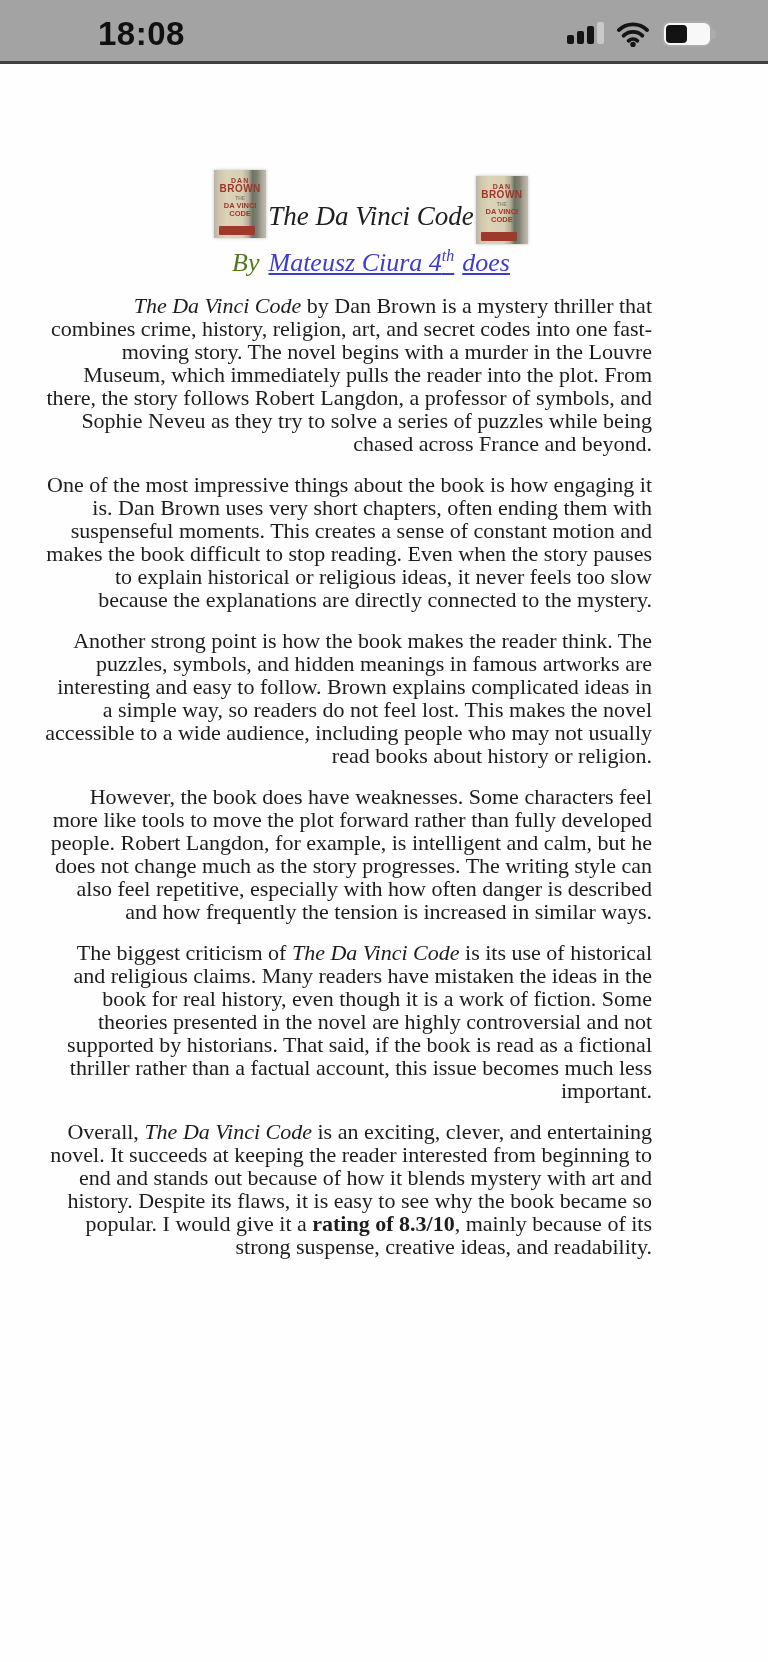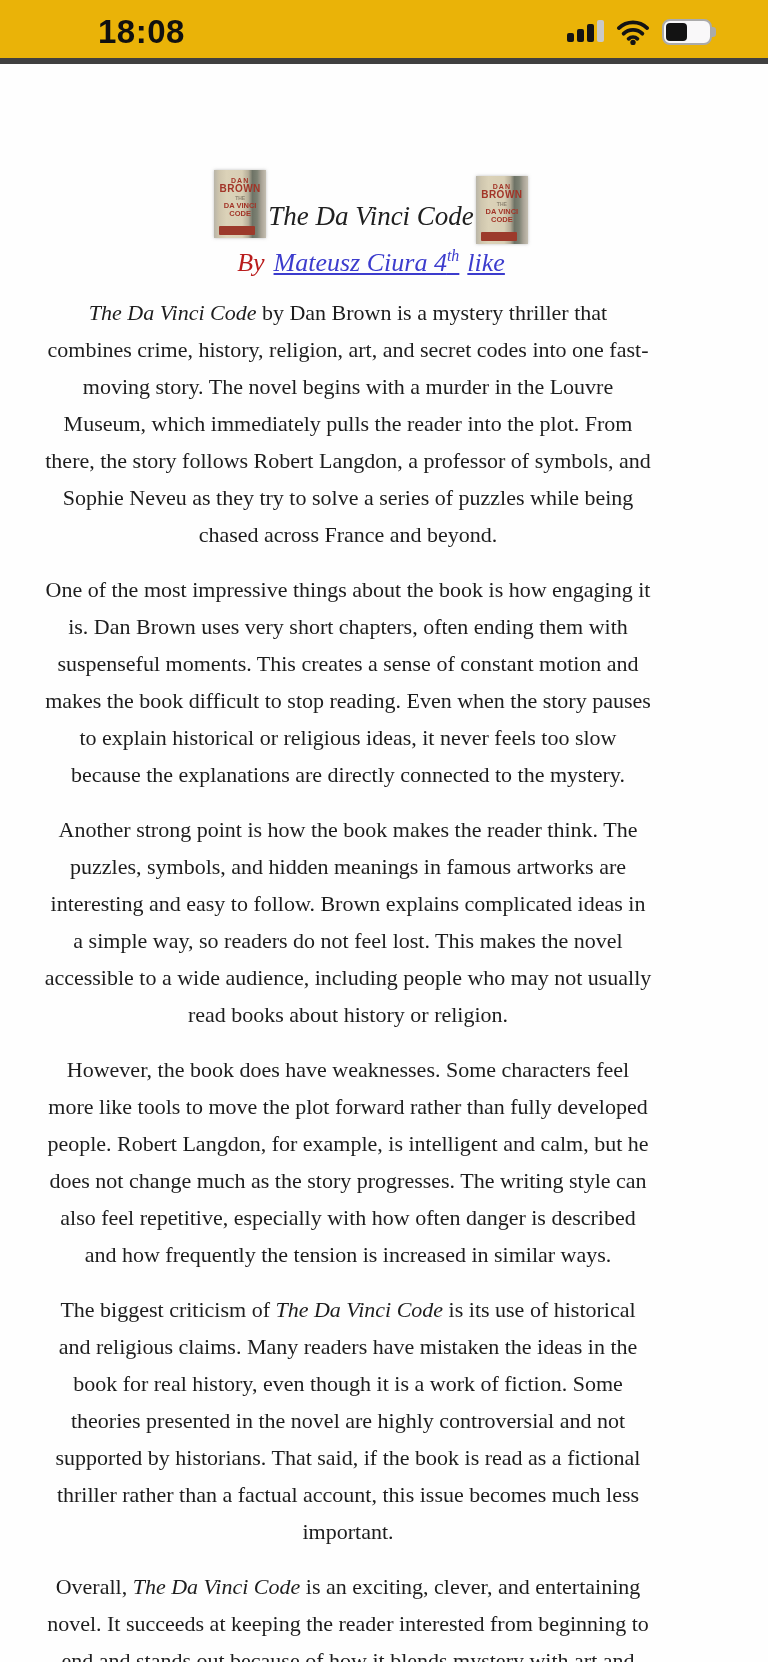--- a/index.html
+++ b/index.html
@@ -4,21 +4,21 @@
 <style>
   * { margin:0; padding:0; box-sizing:border-box; }
   html,body { background:#ffffff; }
   .screen {
     position:relative; width:768px; height:1662px; margin:0 auto;
     background:#fefefe; overflow:hidden;
     font-family:"Liberation Serif", serif; color:#1d1d1d;
   }
   
   .status-bar {
-    height:64px; background:#eab308; border-bottom:6px solid #404040;
+    height:64px; background:#a3a3a3; border-bottom:3px solid #404040;
     display:flex; justify-content:space-between; align-items:center;
     padding:6px 50px 0 98px;
     font-family:"Liberation Sans", sans-serif;
   }
   .status-time { font-size:33px; font-weight:700; letter-spacing:.5px; color:#101010; }
   .status-icons { display:flex; align-items:center; gap:12px; }
   .cell-bars { display:flex; align-items:flex-end; gap:3px; height:24px; padding-bottom:2px; }
   .cell-bars i { display:block; width:7px; border-radius:2px; background:#141414; }
   .cell-bars .b1{height:9px;} .cell-bars .b2{height:13px;} .cell-bars .b3{height:18px;}
   .cell-bars .b4{height:22px; background:#c9c9c9;}
@@ -45,29 +45,29 @@
   .cover.right { transform:translateY(6px); }
   .cover .l { display:block; color:#a23427; font-weight:700; line-height:1.05; }
   .cover .l0 { font-size:7px; margin-top:7px; letter-spacing:1px; }
   .cover .l1 { font-size:10px; letter-spacing:.5px; }
   .cover .l2 { font-size:5px; color:#8c8371; margin-top:1px; }
   .cover .l3 { font-size:7.5px; margin-top:1px; }
   .cover .l4 { font-size:7.5px; }
   .cover .band { position:absolute; left:5px; right:11px; bottom:3px; height:9px;
     background:#9c3a2b; border-radius:1px; }
   .byline { margin-top:9px; text-align:center; font-size:26px; font-style:italic; }
-  .byline-prefix { color:#b91c1c; margin-right:9px; }
+  .byline-prefix { color:#4d7c0f; margin-right:9px; }
   .author-link { color:#3c3ccd; text-decoration:none; cursor:pointer; }
   .author-link .u { text-decoration:underline; }
   .author-link sup { font-size:16px;margin-top:28px; }
   .author-link .tail { margin-left:8px; }
   
   .review-body { margin-top:16px; width:608px; }
-  .para { font-size:22px; line-height:37px; margin:6px 0 18px 0; color:#1d1d1d;
-    text-align:center; }
+  .para { font-size:22px; line-height:23px; margin:6px 0 18px 0; color:#1d1d1d;
+    text-align:right; }
   .seg-normal { font-style:normal; font-weight:400; }
   .seg-italic { font-style:italic; }
   .seg-bold { font-weight:700; }
 </style>
 </head>
 <body>
 
 <div class="screen">
 
   <header class="status-bar">
@@ -109,21 +109,21 @@
         <span class="l l0">DAN</span>
         <span class="l l1">BROWN</span>
         <span class="l l2">THE</span>
         <span class="l l3">DA VINCI</span>
         <span class="l l4">CODE</span>
         <span class="band"></span>
       </div>
     </div>
 
     <div class="byline">
-      <span class="byline-prefix">By</span><a class="author-link"><span class="u"><span>Mateusz Ciura 4</span><sup>th</sup></span><span class="u tail">like</span></a>
+      <span class="byline-prefix">By</span><a class="author-link"><span class="u"><span>Mateusz Ciura 4</span><sup>th</sup></span><span class="u tail">does</span></a>
     </div>
 
     <div class="review-body">
         <p class="para"><span class="seg-italic">The Da Vinci Code</span><span class="seg-normal"> by Dan Brown is a mystery thriller that combines crime, history, religion, art, and secret codes into one fast-moving story. The novel begins with a murder in the Louvre Museum, which immediately pulls the reader into the plot. From there, the story follows Robert Langdon, a professor of symbols, and Sophie Neveu as they try to solve a series of puzzles while being chased across France and beyond.</span></p>
         <p class="para"><span class="seg-normal">One of the most impressive things about the book is how engaging it is. Dan Brown uses very short chapters, often ending them with suspenseful moments. This creates a sense of constant motion and makes the book difficult to stop reading. Even when the story pauses to explain historical or religious ideas, it never feels too slow because the explanations are directly connected to the mystery.</span></p>
         <p class="para"><span class="seg-normal">Another strong point is how the book makes the reader think. The puzzles, symbols, and hidden meanings in famous artworks are interesting and easy to follow. Brown explains complicated ideas in a simple way, so readers do not feel lost. This makes the novel accessible to a wide audience, including people who may not usually read books about history or religion.</span></p>
         <p class="para"><span class="seg-normal">However, the book does have weaknesses. Some characters feel more like tools to move the plot forward rather than fully developed people. Robert Langdon, for example, is intelligent and calm, but he does not change much as the story progresses. The writing style can also feel repetitive, especially with how often danger is described and how frequently the tension is increased in similar ways.</span></p>
         <p class="para"><span class="seg-normal">The biggest criticism of </span><span class="seg-italic">The Da Vinci Code</span><span class="seg-normal"> is its use of historical and religious claims. Many readers have mistaken the ideas in the book for real history, even though it is a work of fiction. Some theories presented in the novel are highly controversial and not supported by historians. That said, if the book is read as a fictional thriller rather than a factual account, this issue becomes much less important.</span></p>
         <p class="para"><span class="seg-normal">Overall, </span><span class="seg-italic">The Da Vinci Code</span><span class="seg-normal"> is an exciting, clever, and entertaining novel. It succeeds at keeping the reader interested from beginning to end and stands out because of how it blends mystery with art and history. Despite its flaws, it is easy to see why the book became so popular. I would give it a </span><span class="seg-bold">rating of 8.3/10</span><span class="seg-normal">, mainly because of its strong suspense, creative ideas, and readability.</span></p>
       </div>

